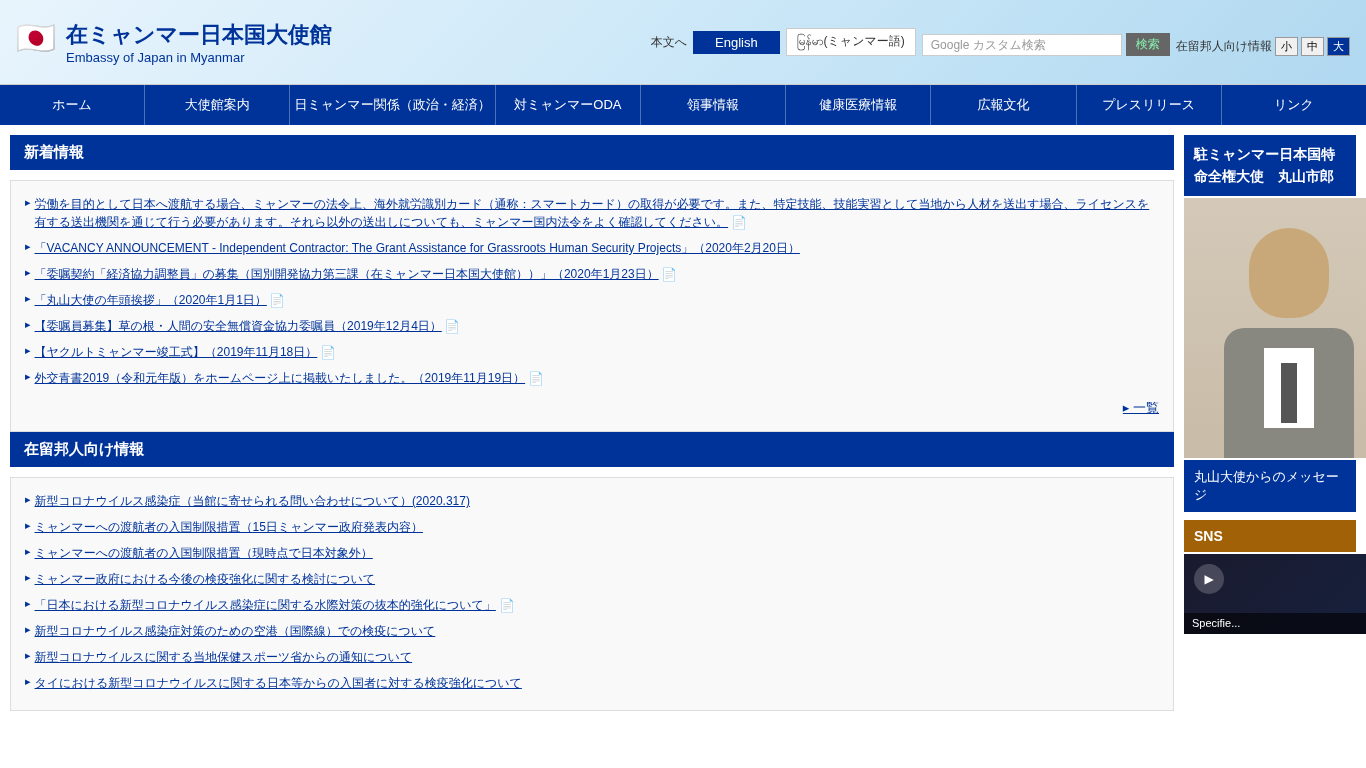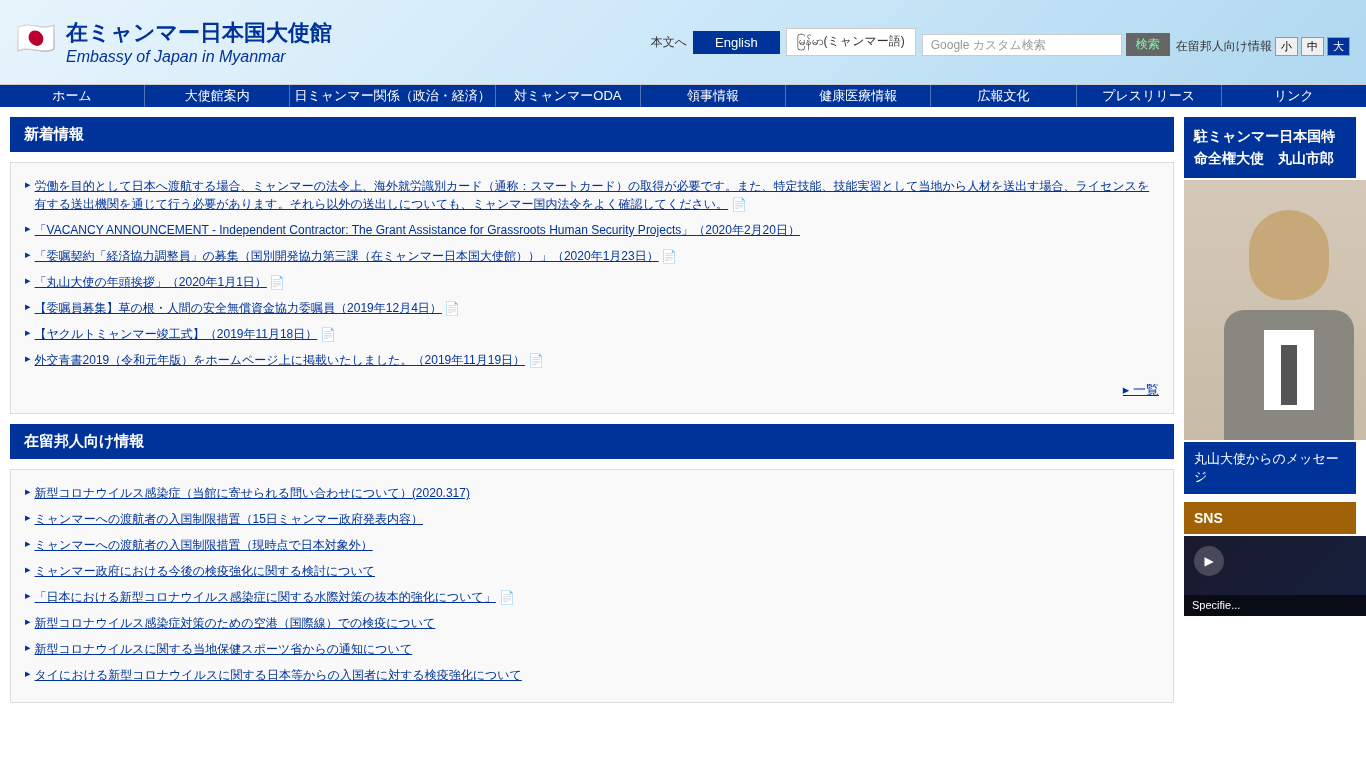--- a/index.html
+++ b/index.html
@@ -27,24 +27,23 @@
       font-size: 32px;
       line-height: 1;
     }
     #site-title-jp {
       font-size: 22px;
       font-weight: bold;
       color: #003399;
       display: block;
     }
     #site-title-en {
-      font-size: 16px;
+      font-size: 13px;
       color: #003399;
       display: block;
-      font-style: italic;
     }
     #header-right {
       display: flex;
       flex-direction: row;
       align-items: flex-end;
       gap: 6px;
     }
     #lang-bar {
       display: flex;
       align-items: center;
@@ -110,21 +109,21 @@
 
     
     #nav {
       background: #003399;
       display: flex;
       width: 100%;
     }
     .nav-item {
       flex: 1;
       text-align: center;
-      padding: 2px 4px;
+      padding: 11px 4px;
       color: #fff;
       font-size: 13px;
       border-right: 1px solid rgba(255,255,255,0.3);
       cursor: pointer;
       white-space: nowrap;
     }
     .nav-item:last-child { border-right: none; }
 
     
     #main-container {
@@ -150,21 +149,20 @@
       font-size: 15px;
       font-weight: bold;
       margin-bottom: 10px;
     }
 
     
     .news-section {
       background: #f9f9f9;
       border: 1px solid #ddd;
       padding: 10px 14px 14px;
-      margin-bottom: 10px;
     }
     .news-item {
       padding: 4px 0;
       display: flex;
       align-items: flex-start;
       gap: 4px;
     }
     .news-item::before {
       content: '▸';
       color: #003399;

